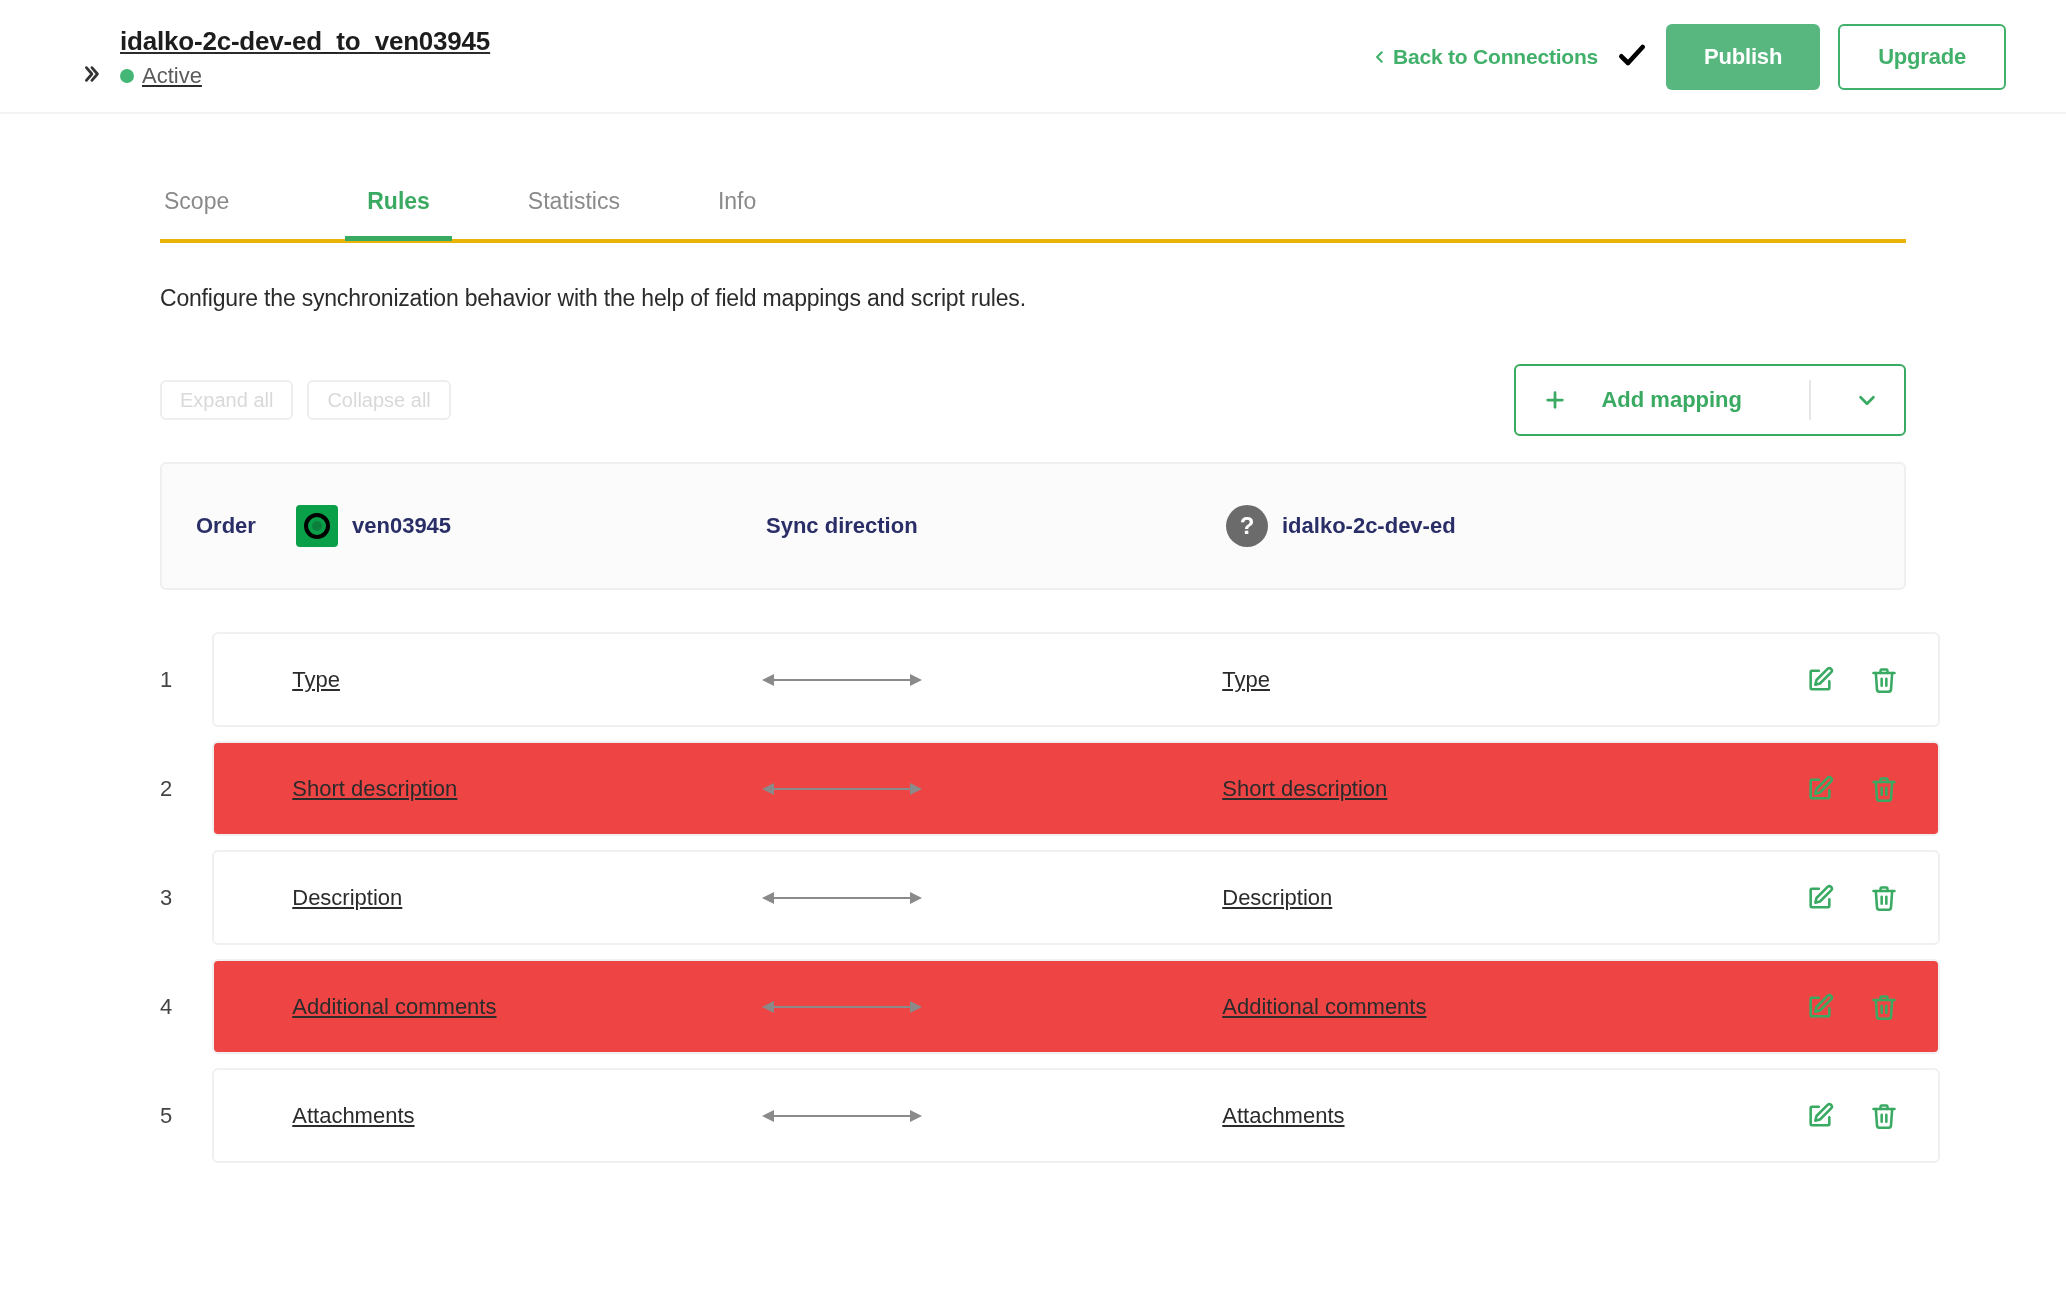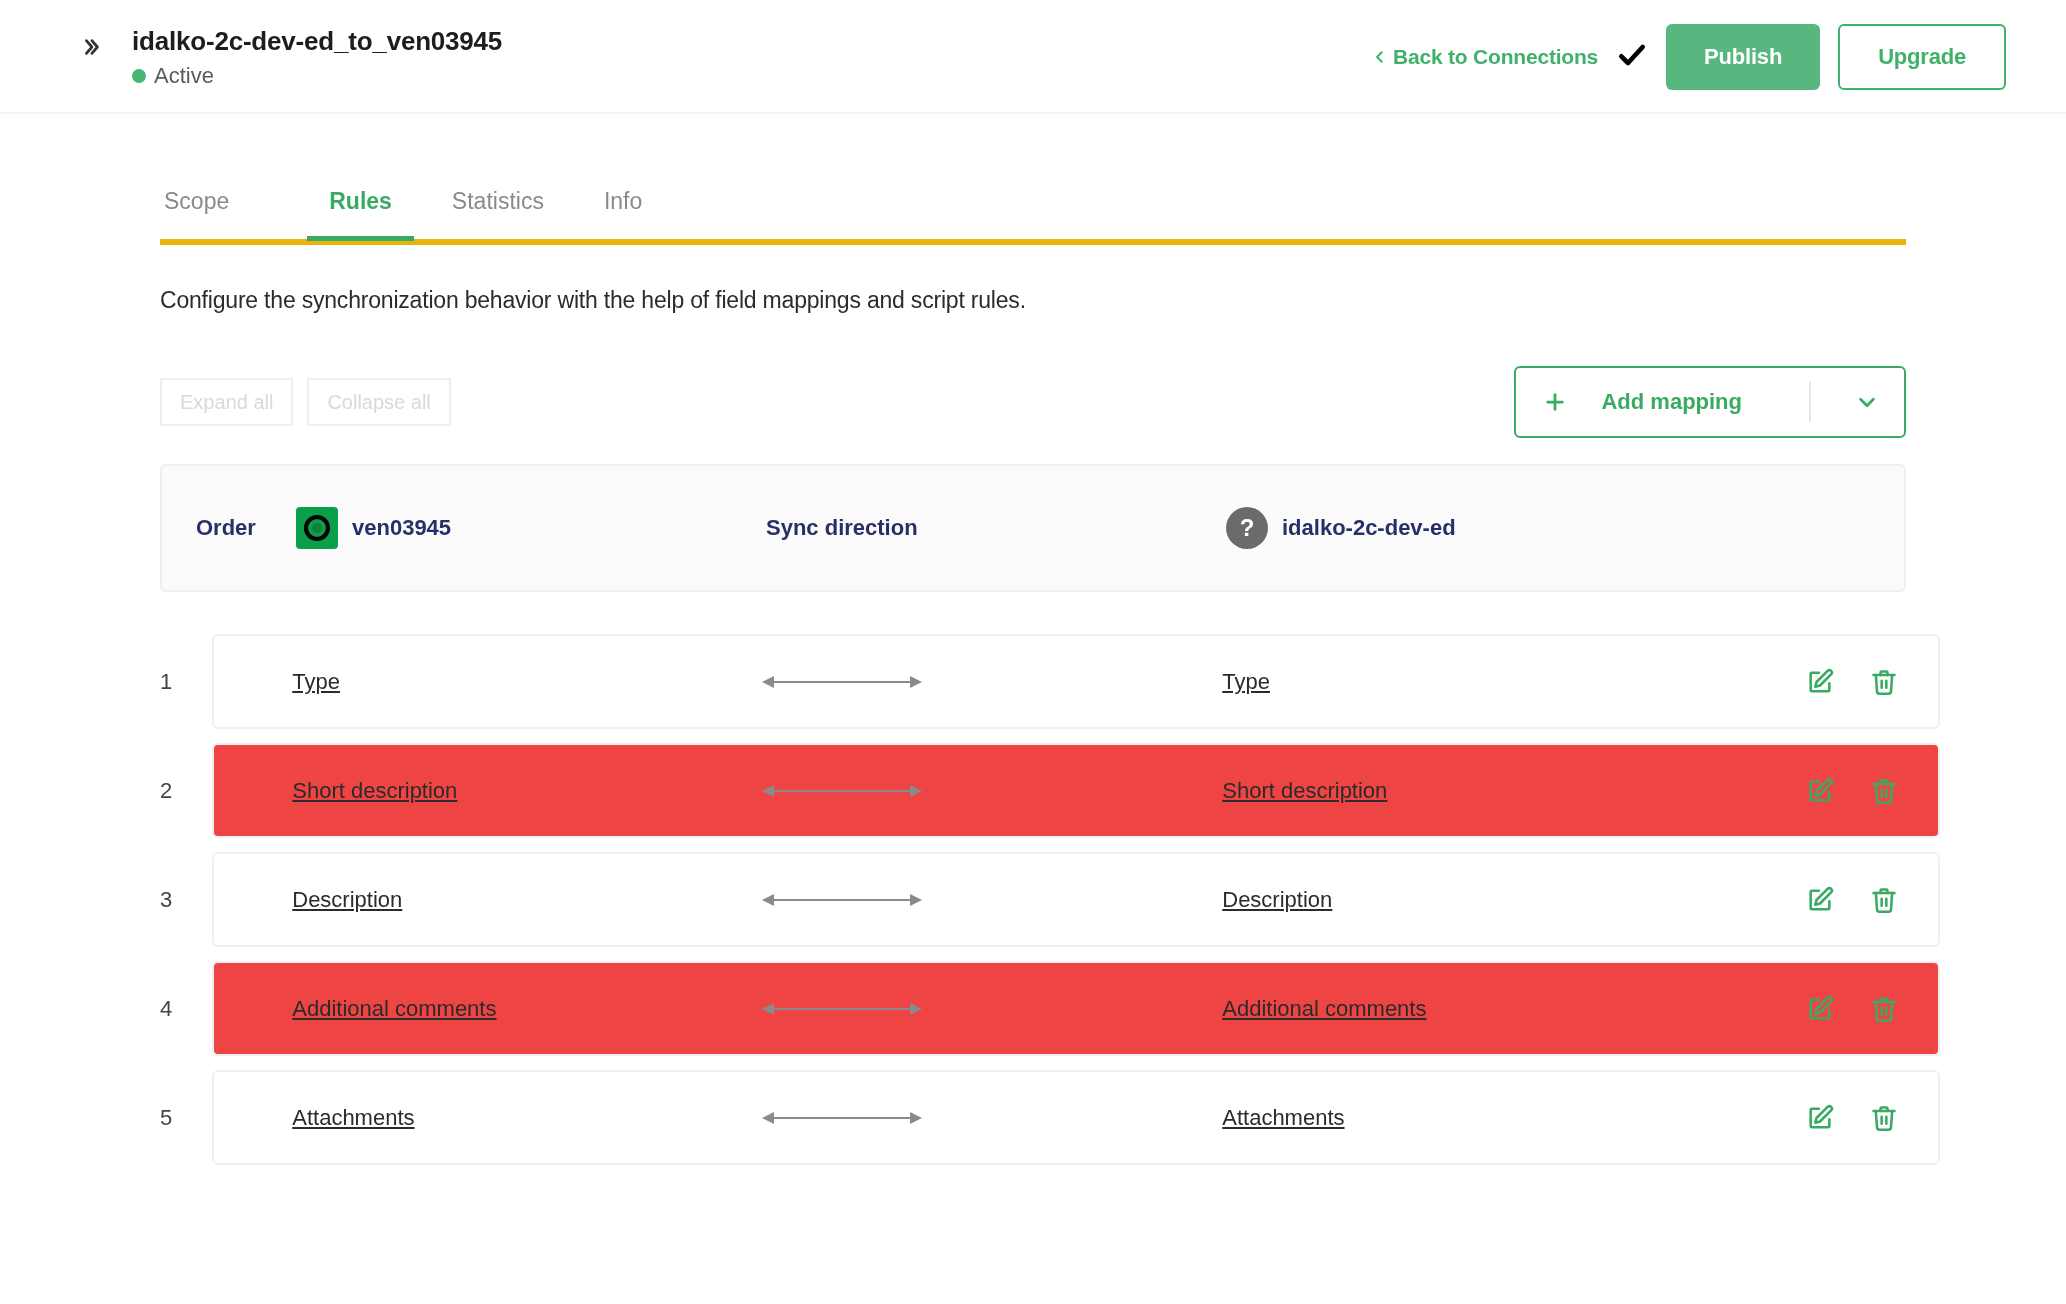--- a/index.html
+++ b/index.html
@@ -9,21 +9,21 @@
     color: #2b2b2b;
     font-size: 16px;
   }
   .wrapper { width: 2066px; }
   .header {
     display: flex;
     align-items: center;
     padding: 24px 60px 22px 80px;
     border-bottom: 2px solid #f3f3f3;
   }
-  .header-left { display: flex; align-items: flex-start; gap: 30px; }
+  .header-left { display: flex; align-items: flex-end; gap: 18px; text-decoration: underline; }
   .expand-icon { margin-top: 10px; color: #333; }
   .title-block { display: flex; flex-direction: column; gap: 2px; }
   .title { font-size: 26px; font-weight: 700; color: #1d1d1d; letter-spacing: -0.2px; }
   .status-row { display: flex; align-items: center; gap: 8px; margin-top: 4px; }
   .status-dot { width: 14px; height: 14px; border-radius: 50%; background: #44b776; }
   .status-text { font-size: 22px; color: #5b5b5b; font-weight: 400; }
   .header-right { margin-left: auto; display: flex; align-items: center; gap: 18px; }
   .back-link {
     display: inline-flex; align-items: center; gap: 6px;
     color: #41b06a; font-weight: 700; font-size: 21px; letter-spacing: -0.2px;
@@ -35,40 +35,40 @@
     display: inline-flex; align-items: center; justify-content: center;
     height: 66px; padding: 0 38px; border-radius: 6px; font-size: 22px;
     font-weight: 700; cursor: pointer; letter-spacing: -0.2px;
   }
   .btn-primary { background: #57b77f; color: #fff; border: none; }
   .btn-outline { background: #fff; color: #41b06a; border: 2px solid #41b06a; }
 
   .content { padding: 0 160px; }
 
   .tabs {
-    display: flex; gap: 52px; border-bottom: 6px solid #eab308;
+    display: flex; gap: 90px; border-bottom: 4px solid #eab308;
     margin-top: 60px;
   }
   .tab {
     padding: 14px 4px 24px; font-size: 23px; color: #8a8a8a; font-weight: 500;
     cursor: pointer; position: relative;
   }
   .tab.active { color: #3aaa63; font-weight: 700; margin-left: 40px; }
   .tab.active::after {
     content: ""; position: absolute; left: -18px; right: -18px; bottom: -2px;
     height: 5px; background: #3aaa63;
   }
 
   .description {
     margin-top: 42px; font-size: 23px; color: #2b2b2b; letter-spacing: -0.2px;
   }
 
   .controls-row { display: flex; align-items: center; margin-top: 52px; }
   .btn-small {
-    height: 48px; padding: 0 18px; border-radius: 0; border: 2px solid #eee;
+    height: 40px; padding: 0 18px; border-radius: 6px; border: 2px solid #eee;
     background: #fff; color: #d9d9d9; font-size: 20px; font-weight: 500; cursor: pointer;
   }
   .btn-small + .btn-small { margin-left: 14px; }
   .add-mapping {
     margin-left: auto; display: inline-flex; align-items: center; gap: 31px;
     height: 72px; padding: 0 26px 0 28px; border: 2px solid #3aaa63; border-radius: 6px;
     color: #3aaa63; font-weight: 700; font-size: 22px; cursor: pointer;
   }
   .add-mapping .plus { display: inline-flex; }
   .add-mapping .label { padding: 0 28px 0 4px; }

